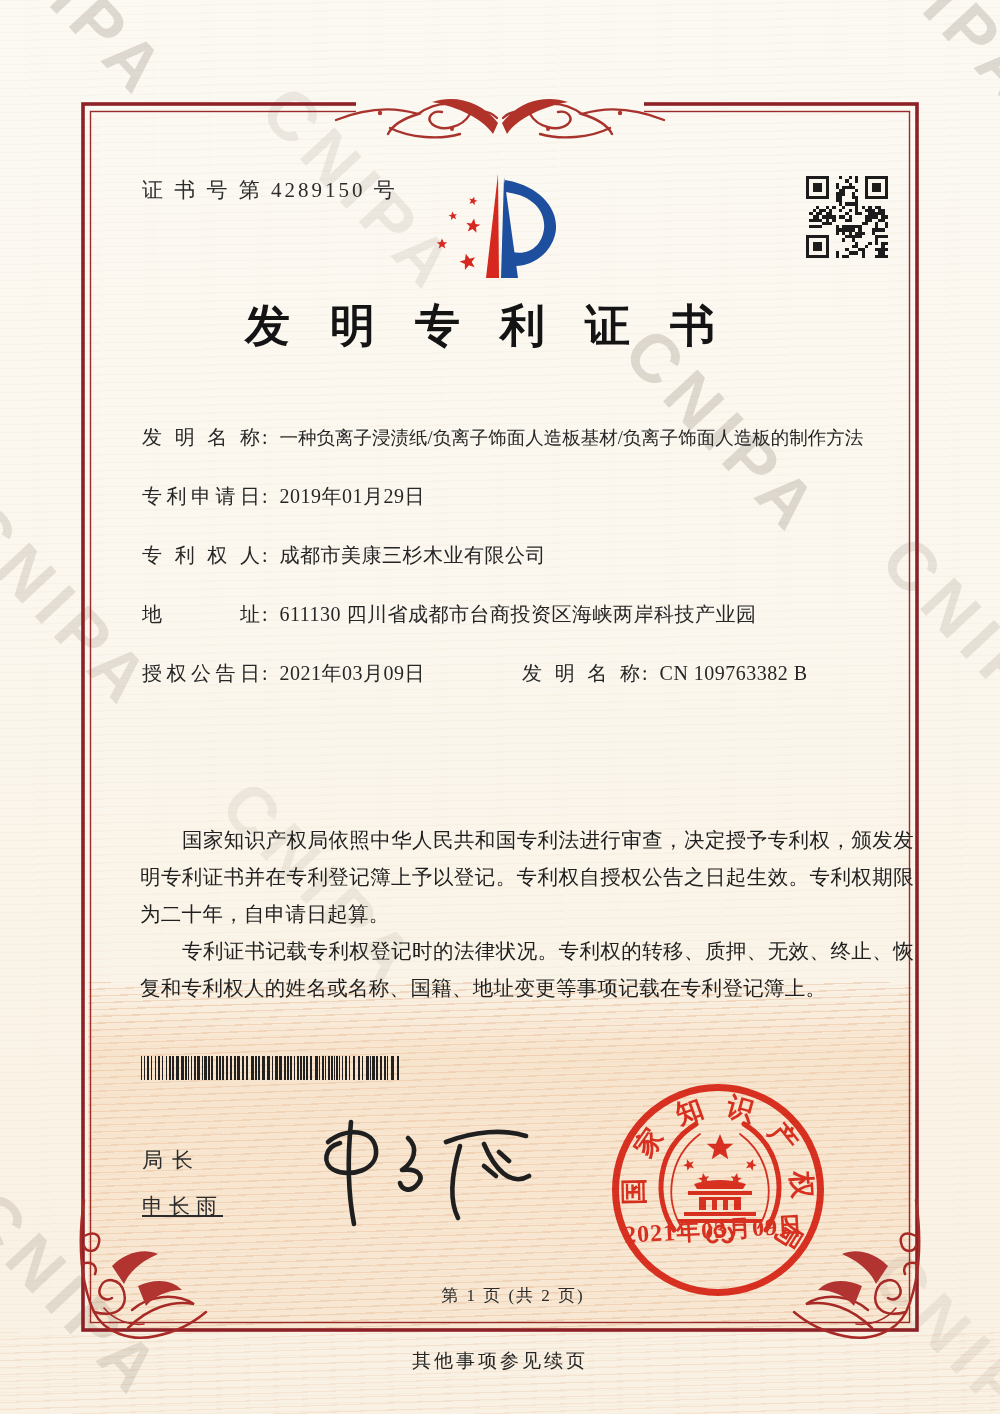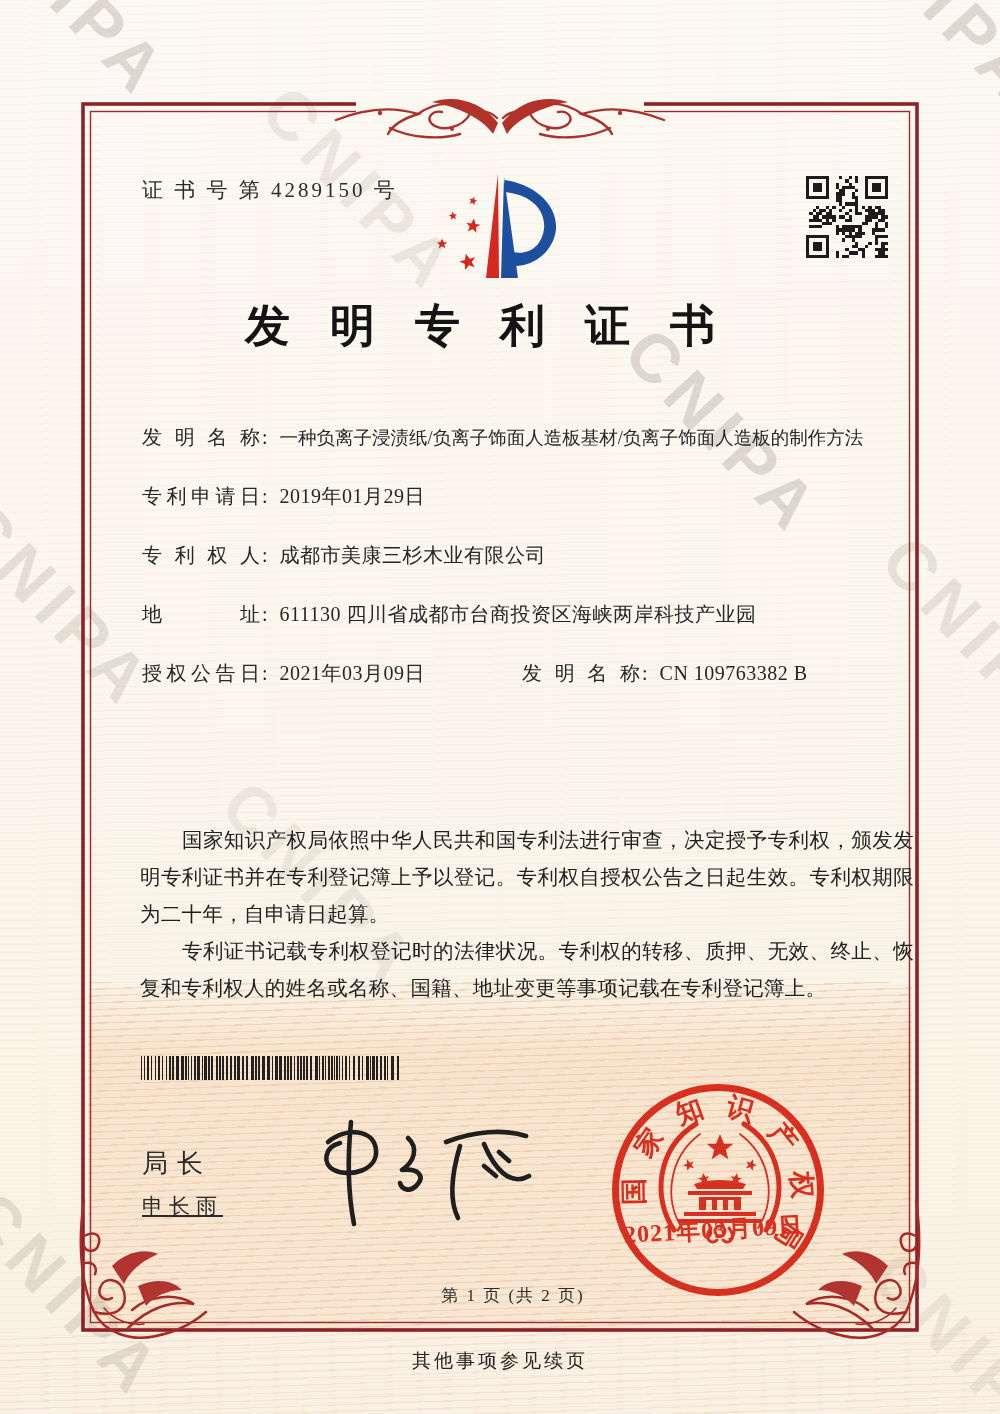--- a/index.html
+++ b/index.html
@@ -31,21 +31,21 @@
   .fields{position:absolute;left:142px;top:424px;width:775px;font-size:20px;color:#262626;}
   .frow{height:59px;position:relative;white-space:nowrap;}
   .flabel{display:inline-block;width:118px;text-align:justify;text-align-last:justify;}
   .fcolon{display:inline-block;margin:0 12px 0 2px;}
   .fvalue{letter-spacing:.5px;}
   .fvalue-long{font-size:18.5px;letter-spacing:0;}
   .fgroup2{position:absolute;left:380px;top:0;}
   .body-text{position:absolute;left:140px;top:822px;width:774px;font-size:20.5px;line-height:37px;color:#1f1f1f;text-align:justify;}
   .body-text p{margin:0;text-indent:2.05em;letter-spacing:.3px;}
   .barcode{position:absolute;left:141px;top:1056px;width:262px;height:24px;}
-  .issuer-title{position:absolute;left:142px;top:1146px;font-size:26px;letter-spacing:9px;color:#2b2b2b;}
+  .issuer-title{position:absolute;left:142px;top:1146px;font-size:21px;letter-spacing:9px;color:#2b2b2b;}
   .issuer-name{position:absolute;left:142px;top:1192px;font-size:21px;letter-spacing:6px;color:#2b2b2b;text-decoration:underline;}
   .signature{position:absolute;left:288px;top:1112px;}
   .seal{position:absolute;left:610px;top:1082px;opacity:.95;mix-blend-mode:multiply;}
   .page-num{position:absolute;left:13px;top:1284px;width:100%;text-align:center;font-size:17px;letter-spacing:2px;color:#2c2c2c;}
   .cont-note{position:absolute;left:0;top:1348px;width:100%;text-align:center;font-size:19px;letter-spacing:3px;color:#262626;}
 </style>
 </head>
 <body>
 
 <div class="page">

